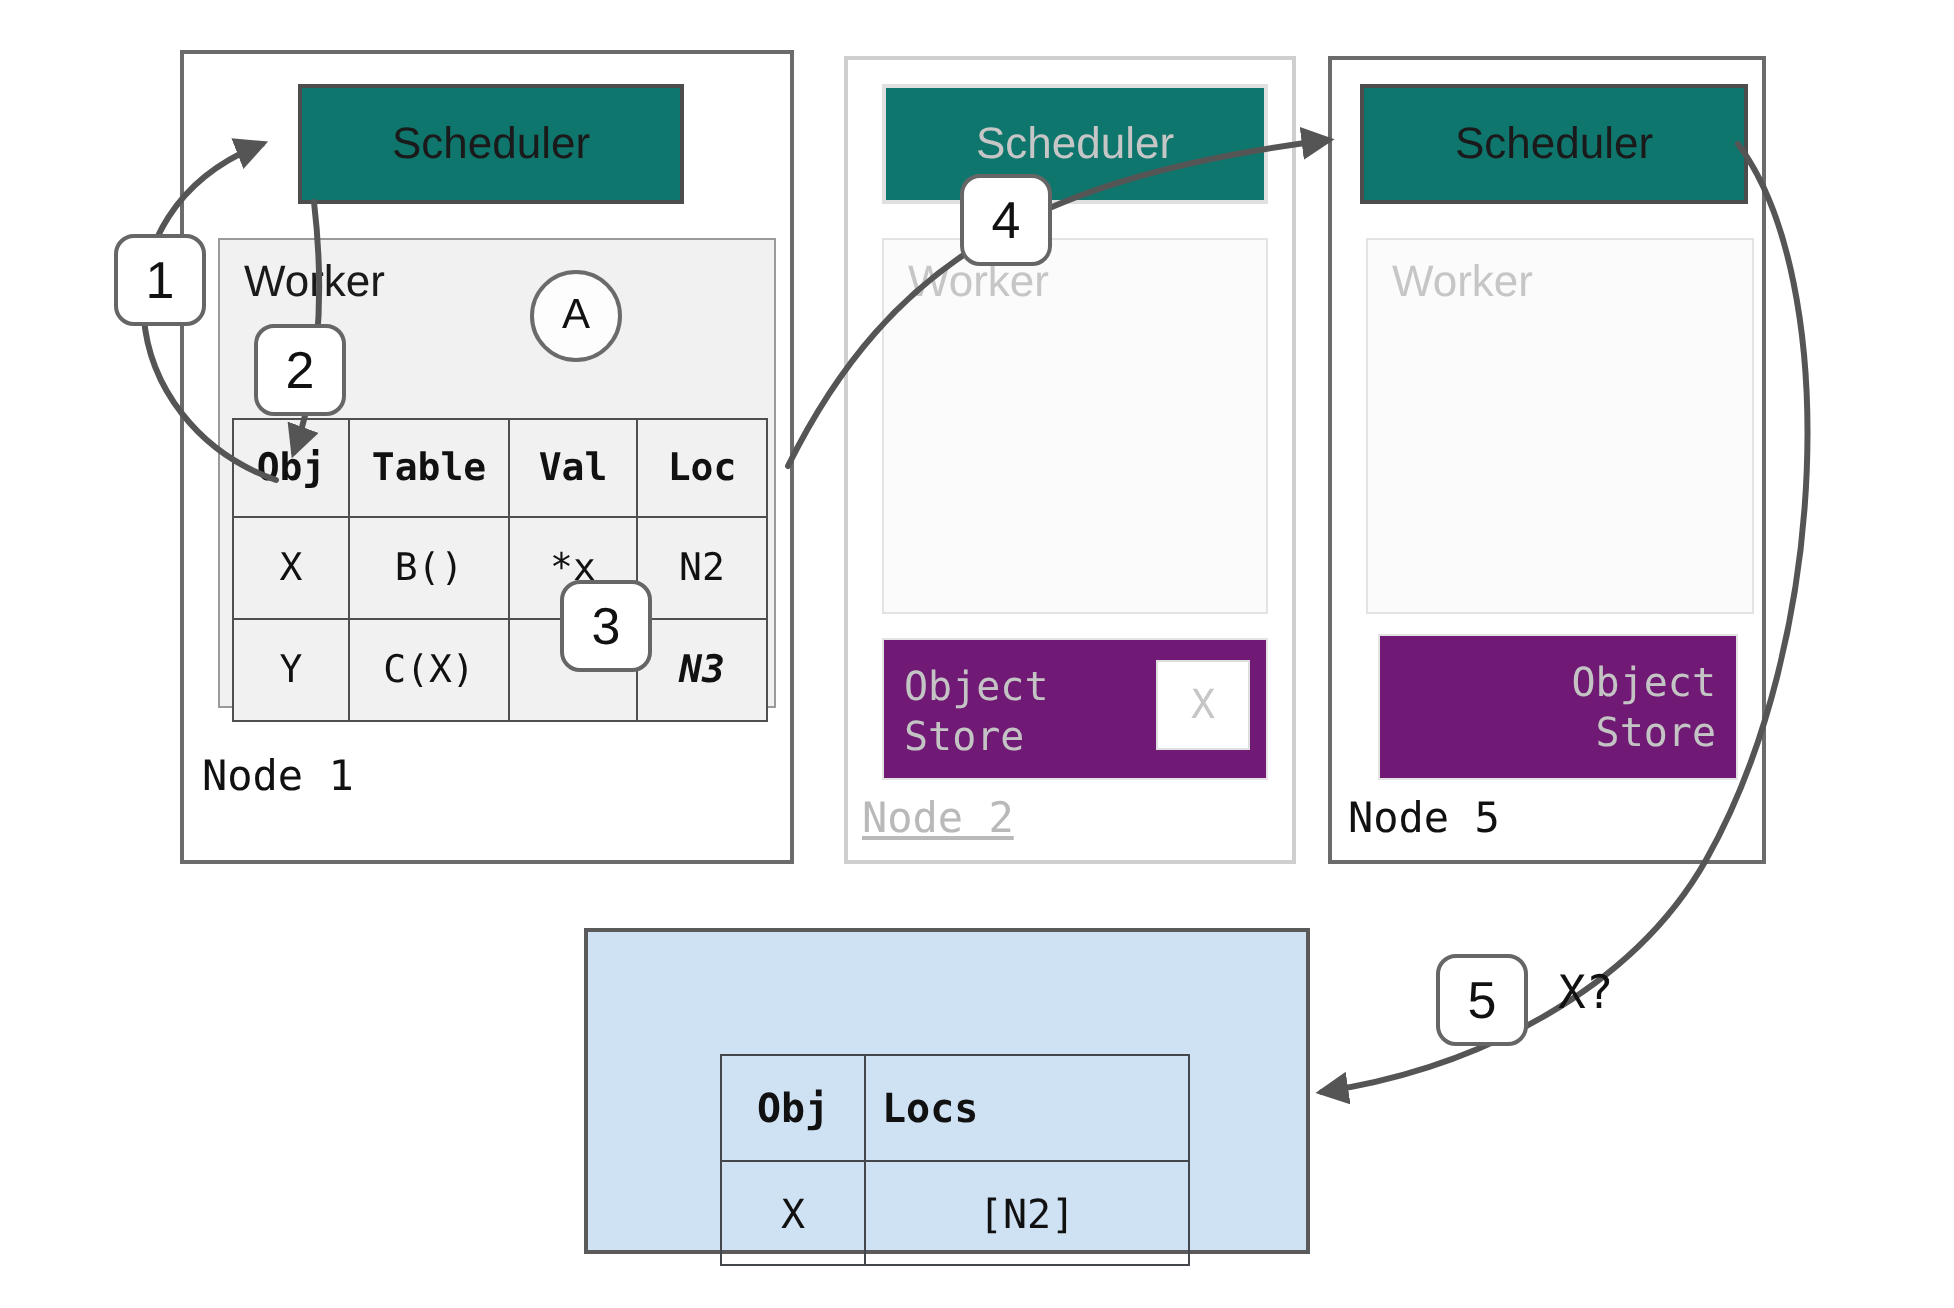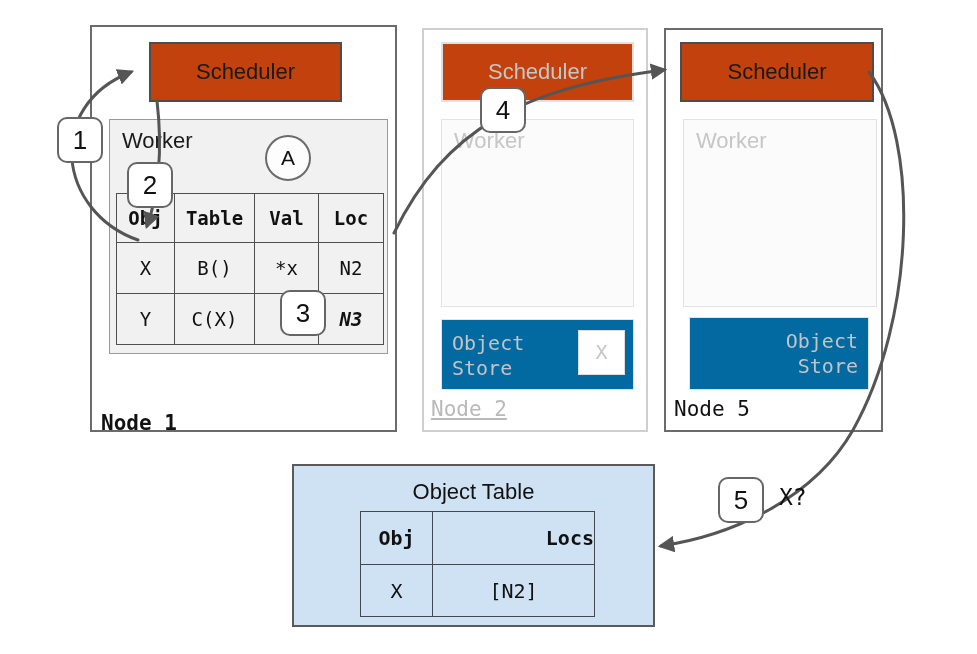--- a/index.html
+++ b/index.html
@@ -13,48 +13,48 @@
   body{
     width:977px;height:654px;position:relative;overflow:hidden;
     font-family:"Liberation Sans",sans-serif;color:#1a1a1a;
   }
   
   .node{position:absolute;background:#ffffff;border:2px solid #6b6b6b;z-index:1;}
   .node.faded{border-color:#cfcfcf;}
   .node-label{position:absolute;font-family:"DejaVu Sans Mono",monospace;font-size:21px;color:#111;white-space:pre;}
   .node-label.faded{color:#b9b9b9;text-decoration:underline;}
   
-  .sched{position:absolute;background:#c2410c;border:2px solid #4d4d4d;display:flex;align-items:center;justify-content:center;font-size:22px;color:#1a1a1a;}
+  .sched{position:absolute;background:#0f766e;border:2px solid #4d4d4d;display:flex;align-items:center;justify-content:center;font-size:22px;color:#1a1a1a;}
   .sched.faded{border-color:#e0e0e0;color:var(--faded-text);}
   
   .worker{position:absolute;background:var(--worker-bg);border:1.5px solid #9a9a9a;}
   .worker.faded{background:#fbfbfb;border-color:#e3e3e3;}
   .worker-label{position:absolute;left:12px;top:8px;font-size:22px;color:#1a1a1a;}
   .worker-label.faded{color:var(--faded-text);}
   
   .actor{position:absolute;width:46px;height:46px;border:2px solid #6b6b6b;border-radius:50%;background:#fdfdfd;display:flex;align-items:center;justify-content:center;font-size:21px;color:#111;}
   
-  table{border-collapse:collapse;table-layout:fixed;}
+  table{border-collapse:collapse;table-layout:fixed;margin-top:16px;}
   .task-table{position:absolute;left:6px;top:73px;width:267px;}
   .task-table td{border:1.5px solid #4f4f4f;background:var(--worker-bg);text-align:center;vertical-align:middle;
     font-family:"DejaVu Sans Mono",monospace;font-size:19px;color:#111;height:51px;}
   .task-table tr.hdr td{font-weight:bold;height:49px;}
   td.bold{font-weight:bold;font-style:italic;}
   
-  .store{position:absolute;border:1.5px solid #e3e3e3;background:#0369a1;font-family:"DejaVu Sans Mono",monospace;font-size:20px;color:#c4c4c4;line-height:25px;}
+  .store{position:absolute;border:1.5px solid #e3e3e3;background:#701a75;font-family:"DejaVu Sans Mono",monospace;font-size:20px;color:#c4c4c4;line-height:25px;}
   .store .lines{position:absolute;left:10px;top:11px;}
   .store.right .lines{left:auto;right:10px;text-align:right;}
   .store-xbox{position:absolute;width:47px;height:45px;border:1.5px solid #dedede;display:flex;align-items:center;justify-content:center;font-size:20px;color:#c6c6c6;background:#ffffff;}
   
   .objtable-wrap{position:absolute;left:292px;top:464px;width:363px;height:163px;background:var(--object-table-bg);border:2px solid #5a5a5a;z-index:2;}
   .objtable-title{text-align:center;padding-top:13px;font-size:22px;color:#111;}
   .obj-table{position:absolute;left:66px;top:45px;width:234px;}
   .obj-table td{border:1.5px solid #44474c;text-align:center;vertical-align:middle;font-family:"DejaVu Sans Mono",monospace;font-size:20px;color:#111;height:52px;}
   .obj-table tr.hdr td{font-weight:bold;height:53px;}
-  .obj-table tr.hdr td:last-child{text-align:right;padding-left:18px;}
+  .obj-table tr.hdr td:last-child{text-align:left;padding-left:8px;}
   
   .badge{position:absolute;width:46px;height:46px;background:#ffffff;border:2px solid #666666;border-radius:10px;display:flex;align-items:center;justify-content:center;font-size:26px;color:#111;z-index:6;box-shadow:0 0 0 2px #ffffff00;}
   
   svg.arrows{position:absolute;left:0;top:0;z-index:5;pointer-events:none;}
   .arrow{stroke:var(--arrow);stroke-width:3;fill:none;stroke-linecap:round;}
   #arrhead path{fill:var(--arrow);}
   
   .query{position:absolute;left:779px;top:484px;font-family:"DejaVu Sans Mono",monospace;font-size:23px;color:#111;z-index:6;}
 </style>
 </head>
@@ -91,21 +91,21 @@
       </tr>
       <tr>
         <td>Y</td>
         <td>C(X)</td>
         <td></td>
         <td class="bold">N3</td>
       </tr>
     </tbody>
       </table>
   </div>
-  <span class="node-label" style="left:9px;top:384px;font-weight:bold;">Node 1</span>
+  <span class="node-label" style="left:9px;top:349px;">Node 1</span>
 </div>
 
 <div class="node faded" style="left:422px;top:28px;width:226px;height:404px;">
   <div class="sched faded" style="left:17px;top:12px;width:193px;height:60px;">
     <span>Scheduler</span>
   </div>
   <div class="worker faded" style="left:17px;top:89px;width:193px;height:188px;">
     <span class="worker-label faded">Worker</span>
   </div>
   <div class="store" style="left:17px;top:289px;width:193px;height:71px;">
@@ -130,21 +130,20 @@
   <div class="store right" style="left:23px;top:287px;width:180px;height:73px;">
     <div class="lines">
       <div>Object</div>
       <div>Store</div>
     </div>
   </div>
   <span class="node-label" style="left:8px;top:367px;">Node 5</span>
 </div>
 
 <div class="objtable-wrap">
-  <div class="objtable-title">Object Table</div>
   <table class="obj-table">
     <colgroup>
         <col style="width:72px">
         <col style="width:162px">
       </colgroup>
     <tbody>
         <tr class="hdr">
       <td>Obj</td>
       <td>Locs</td>
     </tr>

